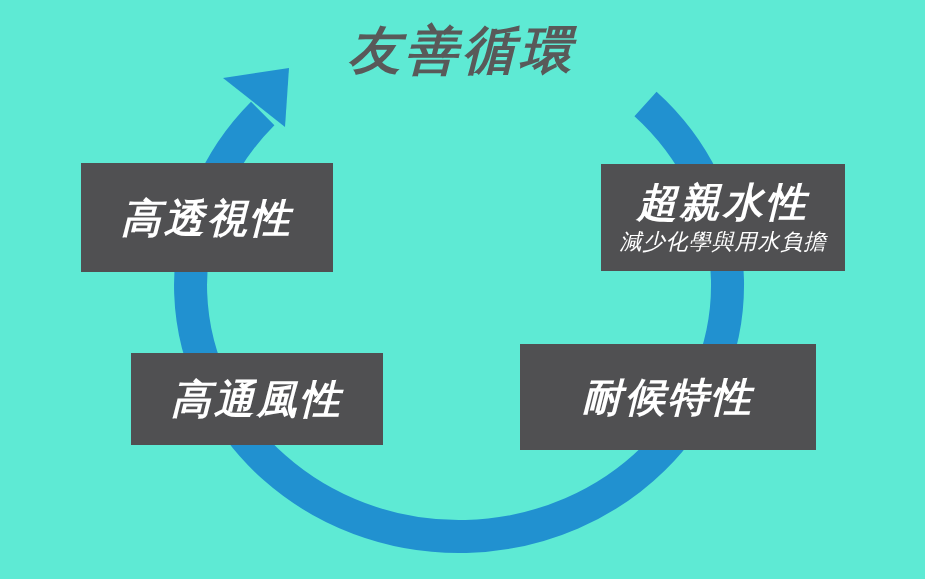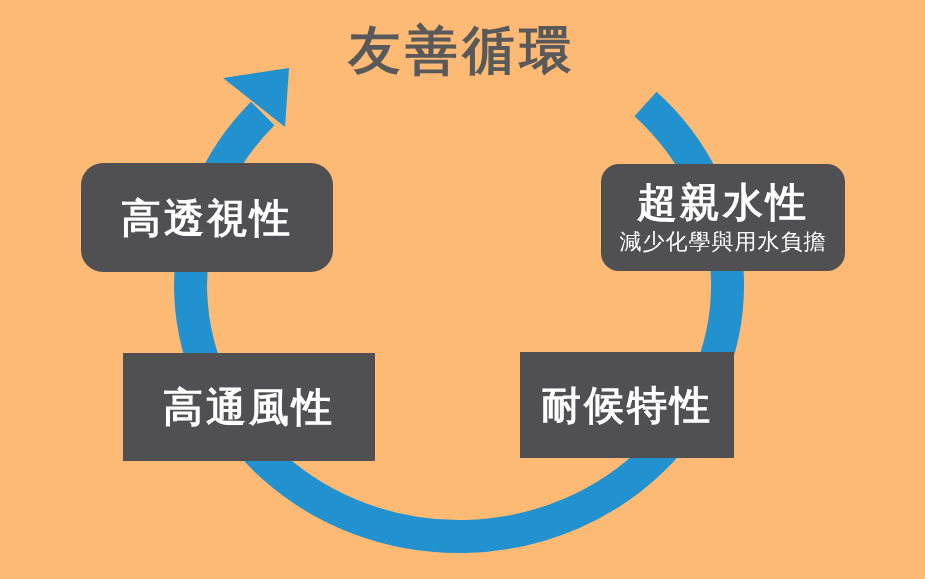--- a/index.html
+++ b/index.html
@@ -5,22 +5,23 @@
   html, body {
     margin: 0;
     padding: 0;
     background: #ffffff;
     font-family: "Liberation Sans", sans-serif;
   }
   .canvas {
     position: relative;
     width: 925px;
     height: 579px;
-    background: #fdba74;
+    background: #5eead4;
     overflow: hidden;
+    font-style: italic;
   }
   .cycle-svg {
     position: absolute;
     left: 0;
     top: 0;
     width: 925px;
     height: 579px;
   }
   .diagram-title {
     position: absolute;
@@ -53,24 +54,24 @@
     white-space: nowrap;
   }
   .box-subtitle {
     font-size: 22px;
     font-weight: normal;
     letter-spacing: 1px;
     line-height: 1;
     white-space: nowrap;
   }
   
-  .pos-top-left     { left: 81px;  top: 163px; width: 252px; height: 109px; border-radius: 22px; }
-  .pos-top-right    { left: 601px; top: 164px; width: 244px; height: 107px; border-radius: 18px; }
-  .pos-bottom-left  { left: 123px; top: 353px; width: 252px; height: 108px; }
-  .pos-bottom-right { left: 520px; top: 352px; width: 214px; height: 106px; }
+  .pos-top-left     { left: 81px;  top: 163px; width: 252px; height: 109px; }
+  .pos-top-right    { left: 601px; top: 164px; width: 244px; height: 107px; }
+  .pos-bottom-left  { left: 131px; top: 353px; width: 252px; height: 92px; }
+  .pos-bottom-right { left: 520px; top: 344px; width: 296px; height: 106px; }
 </style>
 </head>
 <body>
 
 <div class="canvas">
 
   <svg class="cycle-svg" viewBox="0 0 925 579" aria-hidden="true">
     <path d="M 645.5 104.1 A 268.5 251.5 0 1 1 262.7 113.5" fill="none" stroke-width="33" stroke-linecap="butt" stroke="#2191D0"></path>
     <polygon points="223,78 289,68 285,127" fill="#2191D0"></polygon>
   </svg>

